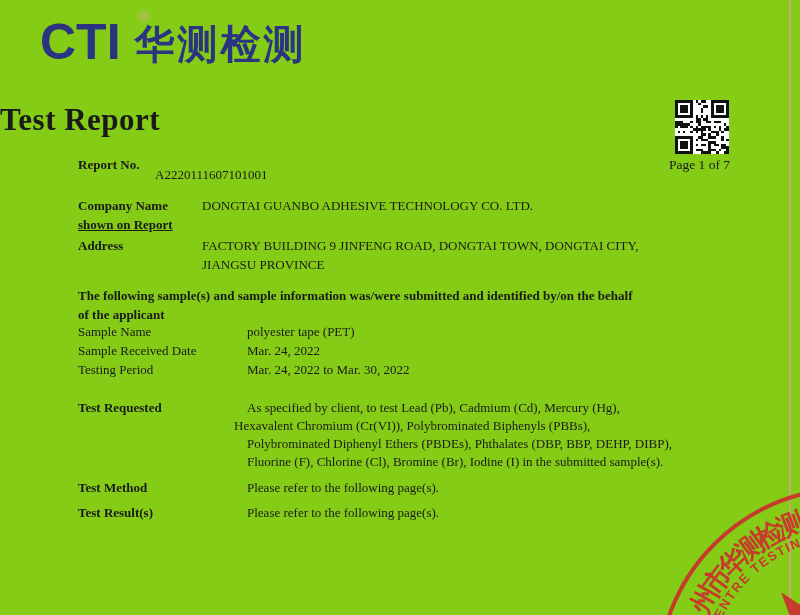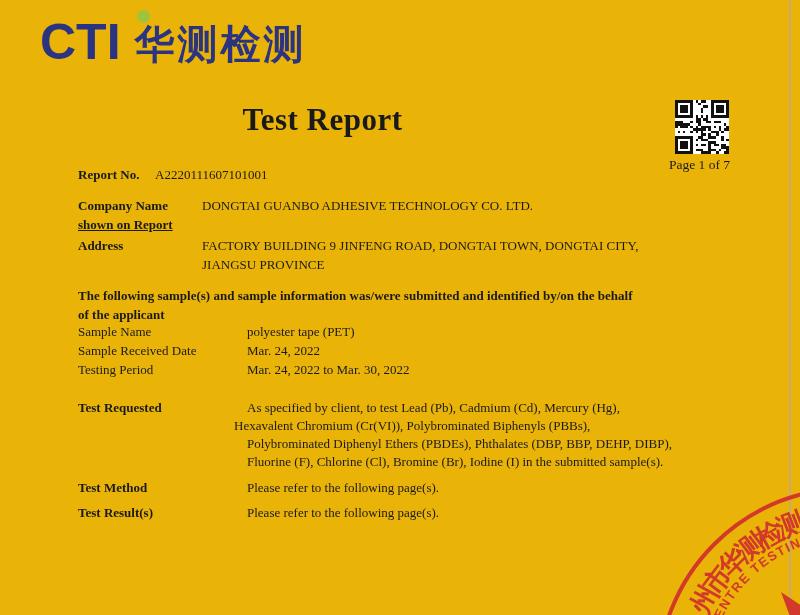--- a/index.html
+++ b/index.html
@@ -1,36 +1,36 @@
 <!DOCTYPE html>
 <html><head>
 <meta charset="utf-8">
 <style>
   html,body{margin:0;padding:0;background:#fff;}
   .page{
-    position:relative;width:800px;height:615px;background:#eab308;
+    position:relative;width:800px;height:615px;background:#84cc16;
     overflow:hidden;font-family:"Liberation Serif", serif;color:#1a1a1a;
   }
   
   .edge-line{position:absolute;left:789px;top:0;width:2px;height:615px;background:#c9a874;}
 
   
   .logo{position:absolute;left:40px;top:12px;display:flex;align-items:flex-end;}
   .logo-cti{
     position:relative;font-family:"Liberation Sans", sans-serif;font-weight:800;
     font-size:50px;line-height:60px;color:#2a3480;letter-spacing:0px;
   }
   .logo-dot{position:absolute;left:97px;top:-2px;width:13px;height:13px;border-radius:50%;background:#9ec43c;}
   .logo-cn{
     font-family:"Liberation Sans", sans-serif;font-weight:700;font-size:40px;
     line-height:56px;color:#2a3480;letter-spacing:3px;margin-left:14px;
   }
 
   .title{
-    position:absolute;left:0;top:102px;width:645px;text-align:center;
+    position:absolute;left:0;top:102px;width:645px;
     font-size:31px;font-weight:bold;letter-spacing:0.5px;
   }
 
   .qr{position:absolute;left:675px;top:100px;width:54px;height:54px;}
   .qr svg{width:54px;height:54px;shape-rendering:crispEdges;}
   .page-ind{position:absolute;left:669px;top:157px;font-size:13.5px;}
 
   .abs{position:absolute;font-size:13px;line-height:19px;white-space:nowrap;}
   .b{font-weight:bold;}
 
@@ -175,21 +175,21 @@
         <rect x="11" y="20" width="1" height="1" fill="#111"></rect>
         <rect x="12" y="20" width="1" height="1" fill="#111"></rect>
         <rect x="13" y="20" width="1" height="1" fill="#111"></rect>
         <rect x="16" y="20" width="1" height="1" fill="#111"></rect>
         <rect x="19" y="20" width="1" height="1" fill="#111"></rect>
         <rect x="20" y="20" width="1" height="1" fill="#111"></rect>
       </svg>
   </div>
   <div class="page-ind">Page 1 of 7</div>
 
-  <div class="abs b" style="left:78px;top:165px;">Report No.</div>
+  <div class="abs b" style="left:78px;top:155px;">Report No.</div>
   <div class="abs" style="left:155px;top:165px;">A2220111607101001</div>
 
   <div class="abs b" style="left:78px;top:196px;">Company Name</div>
   <div class="abs b" style="left:78px;top:215px;text-decoration:underline;">shown on Report</div>
   <div class="abs" style="left:202px;top:196px;">DONGTAI GUANBO ADHESIVE TECHNOLOGY CO. LTD.</div>
 
   <div class="abs b" style="left:78px;top:236px;">Address</div>
   <div class="abs" style="left:202px;top:236px;">FACTORY BUILDING 9 JINFENG ROAD, DONGTAI TOWN, DONGTAI CITY,</div>
   <div class="abs" style="left:202px;top:255px;">JIANGSU PROVINCE</div>
 

